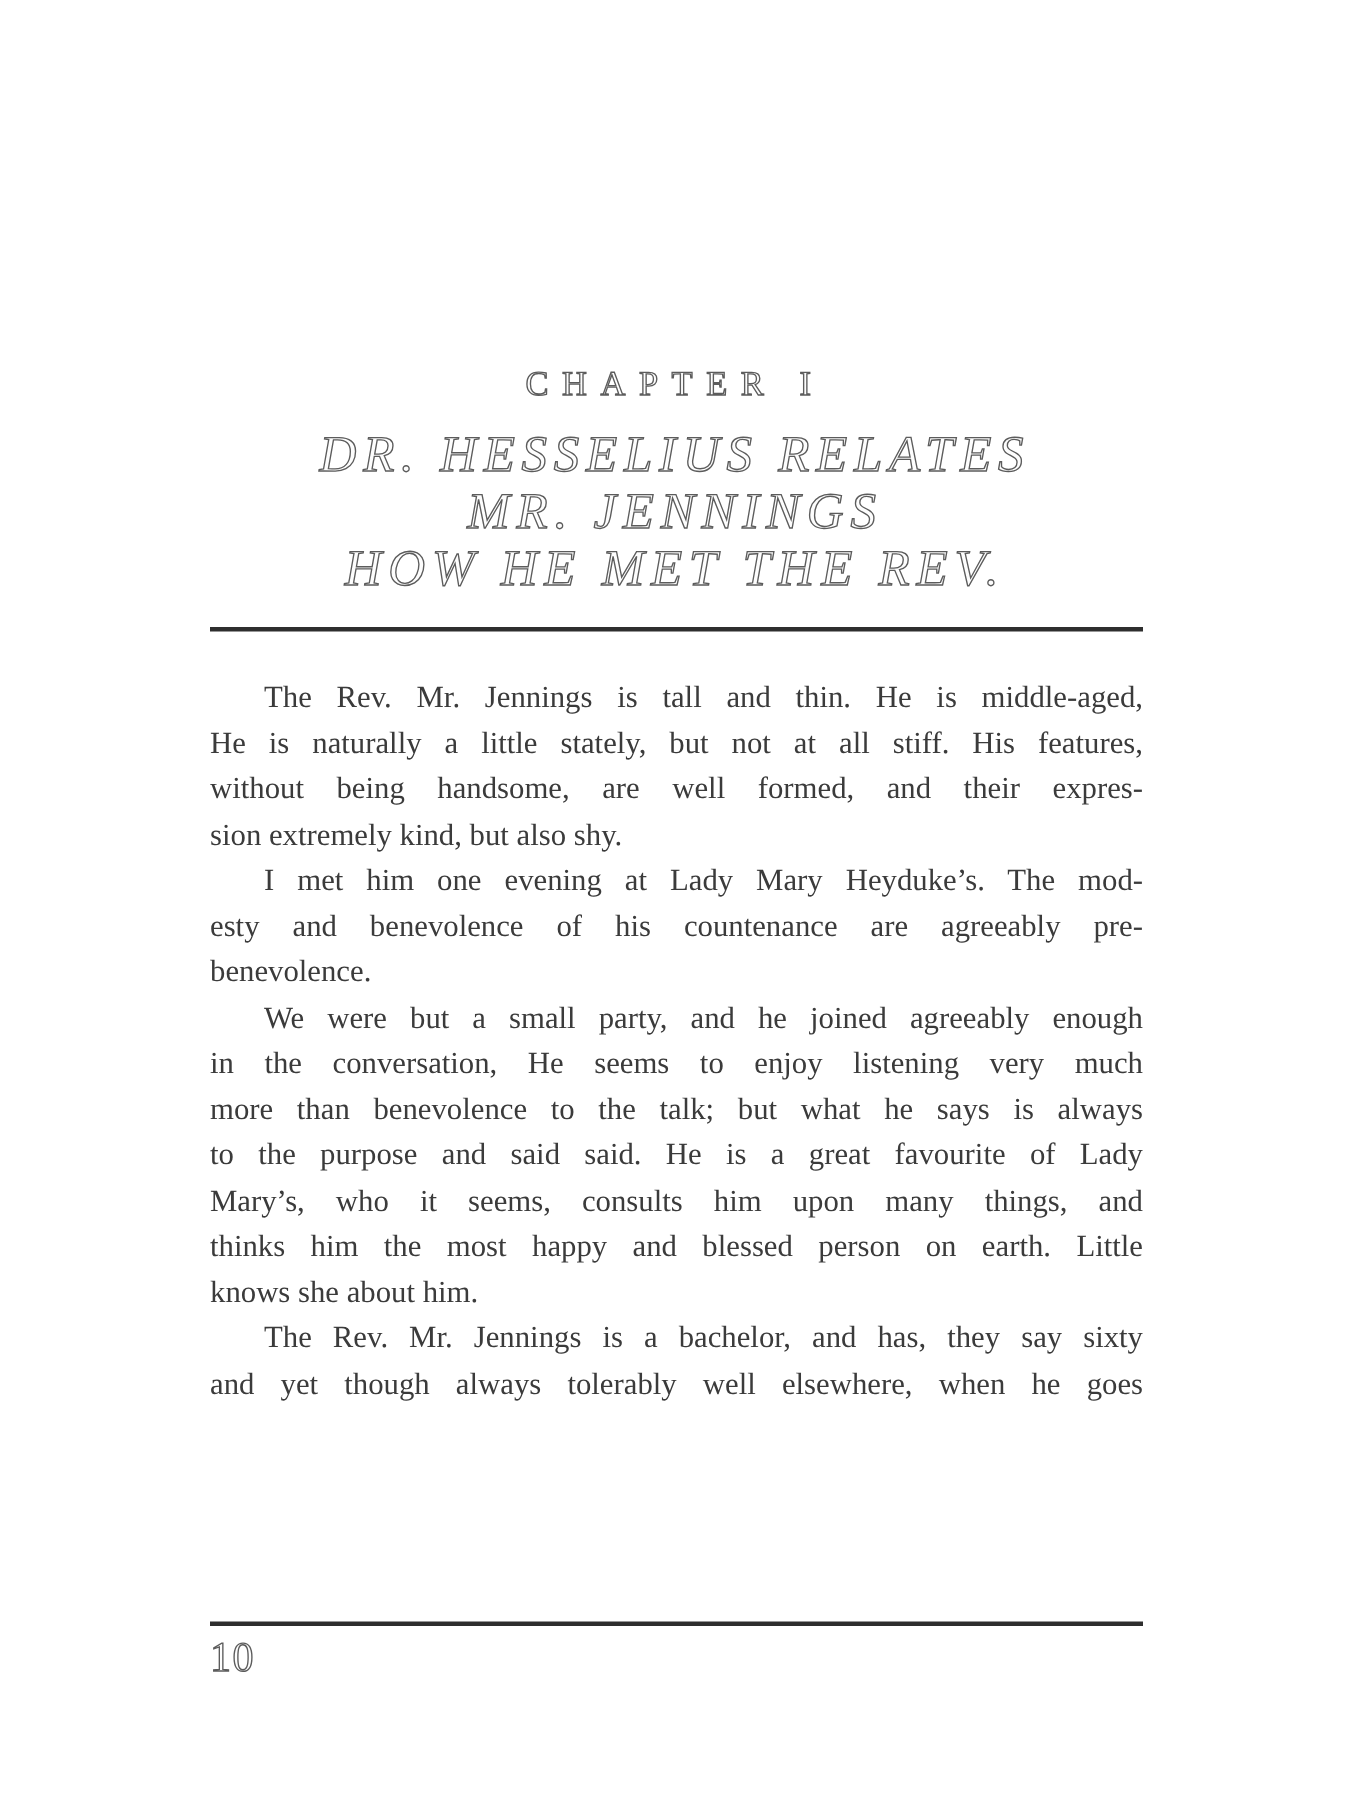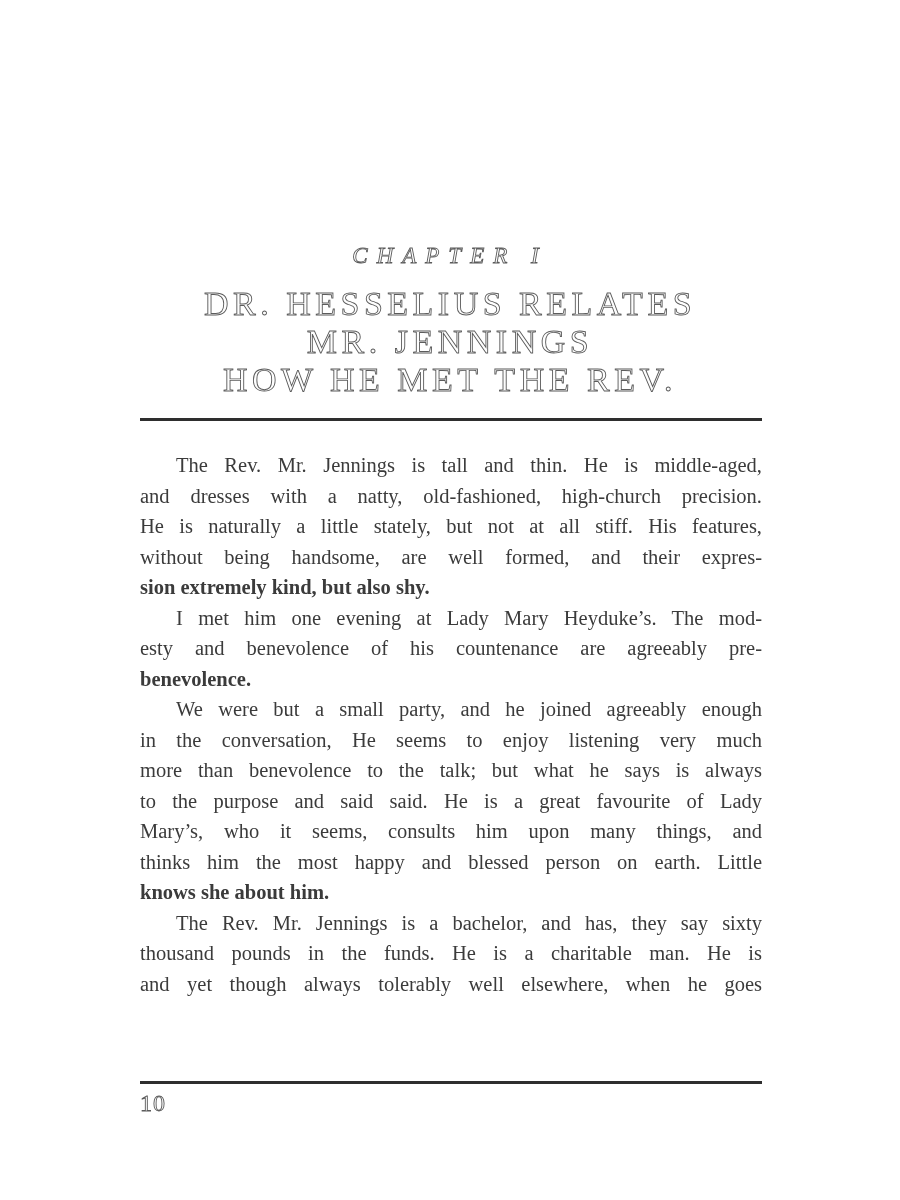--- a/index.html
+++ b/index.html
@@ -29,29 +29,29 @@
   }
   .chapter-label {
     position: absolute;
     top: 243px;
     left: 0;
     width: 100%;
     text-align: center;
     font-size: 23px;
     letter-spacing: 9px;
     margin: 0;
-    font-style: italic;
   }
   .title-block {
     position: absolute;
     top: 285px;
     left: 0;
     width: 100%;
     text-align: center;
     margin: 0;
+    font-style: italic;
   }
   .title-line {
     font-size: 34px;
     letter-spacing: 4.5px;
     line-height: 38px;
   }
   .rule {
     position: absolute;
     left: 140px;
     width: 622px;
@@ -72,27 +72,26 @@
   .bline {
     text-align: justify;
     text-align-last: justify;
   }
   .bline.first {
     text-indent: 36px;
   }
   .bline.last {
     text-align: left;
     text-align-last: left;
-    font-weight: bold;
   }
   .folio {
     position: absolute;
     top: 1090px;
     left: 140px;
-    font-size: 24px;
+    font-size: 28px;
     letter-spacing: 1px;
     text-align: center;
   }
 </style>
 </head>
 <body>
 
 <div class="page">
 
   <div class="chapter-label engraved">CHAPTER I</div>
@@ -100,39 +99,37 @@
   <div class="title-block">
     <div class="title-line engraved">DR. HESSELIUS RELATES</div>
     <div class="title-line engraved">MR. JENNINGS</div>
     <div class="title-line engraved">HOW HE MET THE REV.</div>
   </div>
 
   <div class="rule rule-top"></div>
 
   <div class="body-text">
     <div class="bline first">The Rev. Mr. Jennings is tall and thin. He is middle-aged,</div>
-    <div class="bline">and dresses with a natty, old-fashioned, high-church precision.</div>
     <div class="bline">He is naturally a little stately, but not at all stiff. His features,</div>
     <div class="bline">without being handsome, are well formed, and their expres-</div>
     <div class="bline last">sion extremely kind, but also shy.</div>
 
     <div class="bline first">I met him one evening at Lady Mary Heyduke’s. The mod-</div>
     <div class="bline">esty and benevolence of his countenance are agreeably pre-</div>
     <div class="bline last">benevolence.</div>
 
     <div class="bline first">We were but a small party, and he joined agreeably enough</div>
     <div class="bline">in the conversation, He seems to enjoy listening very much</div>
     <div class="bline">more than benevolence to the talk; but what he says is always</div>
     <div class="bline">to the purpose and said said. He is a great favourite of Lady</div>
     <div class="bline">Mary’s, who it seems, consults him upon many things, and</div>
     <div class="bline">thinks him the most happy and blessed person on earth. Little</div>
     <div class="bline last">knows she about him.</div>
 
     <div class="bline first">The Rev. Mr. Jennings is a bachelor, and has, they say sixty</div>
-    <div class="bline">thousand pounds in the funds. He is a charitable man. He is</div>
     <div class="bline">and yet though always tolerably well elsewhere, when he goes</div>
   </div>
 
   <div class="rule rule-bottom"></div>
 
   <div class="folio engraved">10</div>
 
 </div>
 
 </body></html>

